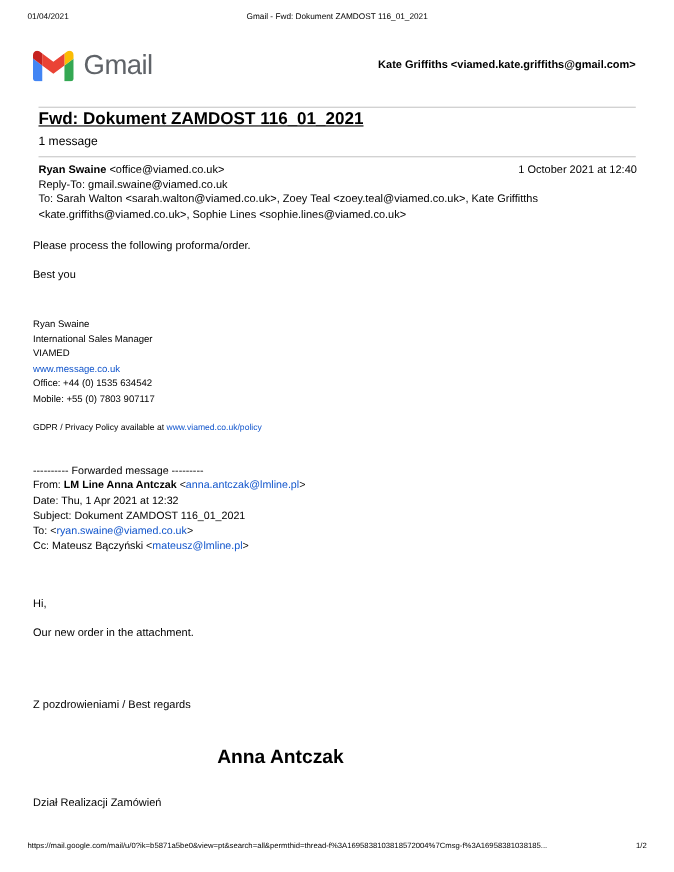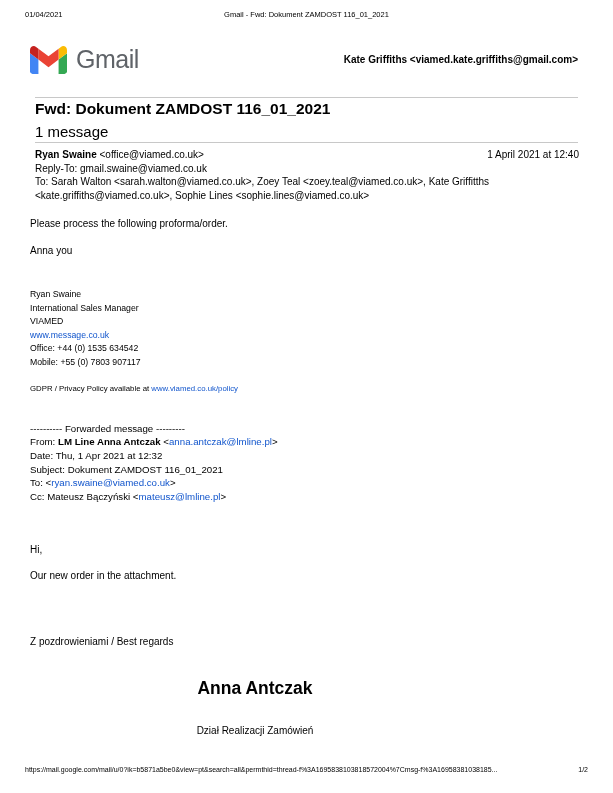--- a/index.html
+++ b/index.html
@@ -22,36 +22,36 @@
   }
   .logo { display:flex; align-items:center; gap:9px; }
   .logo svg { width:37px; height:28px; display:block; }
   .logo-text { font-size:25px; color:#5f6368; letter-spacing:-0.5px; }
   .account { font-size:10px; font-weight:bold; }
 
   .hr { position:absolute; left:35px; right:35px; border-top:1px solid #c8c8c8; height:0; }
   .hr1 { top:97px; }
   .hr2 { top:142px; }
 
-  .subject { position:absolute; top:100px; left:35px; font-size:15.5px; font-weight:bold; }
-  .msg-count { position:absolute; top:123px; left:35px; font-size:15px; }
+  .subject { position:absolute; top:100px; left:35px; font-size:15.5px; font-weight:bold;text-decoration:underline; }
+  .msg-count { position:absolute; top:123px; left:35px; font-size:11px; }
 
   .msg-header { position:absolute; top:148px; left:35px; right:34px; font-size:10px; line-height:13.5px; }
   .from-row { display:flex; justify-content:space-between; }
 
   .body { position:absolute; top:217px; left:30px; right:30px; font-size:10px; line-height:13px; }
   .thank { margin-top:14px; }
   .signature { margin-top:31px; font-size:8.7px; line-height:13.6px; }
   .gdpr { margin-top:12px; font-size:7.8px; }
   .fwd { margin-top:27px; font-size:9.7px; line-height:13.7px; }
   .hi { margin-top:39px; }
   .order { margin-top:13px; }
   .closing { margin-top:53px; }
   .sender-name { margin-top:34px; width:450px; text-align:center; font-size:17.5px; font-weight:bold; }
-  .sender-dept { margin-top:29px; width:450px; text-align:center; font-size:10px; }
+  .sender-dept { margin-top:29px; width:450px; font-size:10px; }
 
   a.link { color:#1155cc; text-decoration:none; cursor:pointer; }
 
   .footer {
     position:absolute; top:766px; left:25px; right:25px;
     display:flex; justify-content:space-between; align-items:baseline;
     font-size:7px; white-space:nowrap;
   }
 </style>
 </head>
@@ -77,29 +77,29 @@
   </div>
 
   <div class="hr hr1"></div>
   <div class="subject">Fwd: Dokument ZAMDOST 116_01_2021</div>
   <div class="msg-count">1 message</div>
   <div class="hr hr2"></div>
 
   <div class="msg-header">
     <div class="from-row">
       <span><b>Ryan Swaine</b><span> &lt;office@viamed.co.uk&gt;</span></span>
-      <span>1 April 2021 at 12:40</span>
+      <span>1 October 2021 at 12:40</span>
     </div>
     <div>Reply-To: gmail.swaine@viamed.co.uk</div>
     <div>To: Sarah Walton &lt;sarah.walton@viamed.co.uk&gt;, Zoey Teal &lt;zoey.teal@viamed.co.uk&gt;, Kate Griffitths &lt;kate.griffiths@viamed.co.uk&gt;, Sophie Lines &lt;sophie.lines@viamed.co.uk&gt;</div>
   </div>
 
   <div class="body">
     <div class="p">Please process the following proforma/order.</div>
-    <div class="p thank">Anna you</div>
+    <div class="p thank">Best you</div>
 
     <div class="signature">
       <div>Ryan Swaine</div>
       <div>International Sales Manager</div>
       <div>VIAMED</div>
       <div><a class="link">www.message.co.uk</a></div>
       <div>Office: +44 (0) 1535 634542</div>
       <div>Mobile: +55 (0) 7803 907117</div>
     </div>
 

